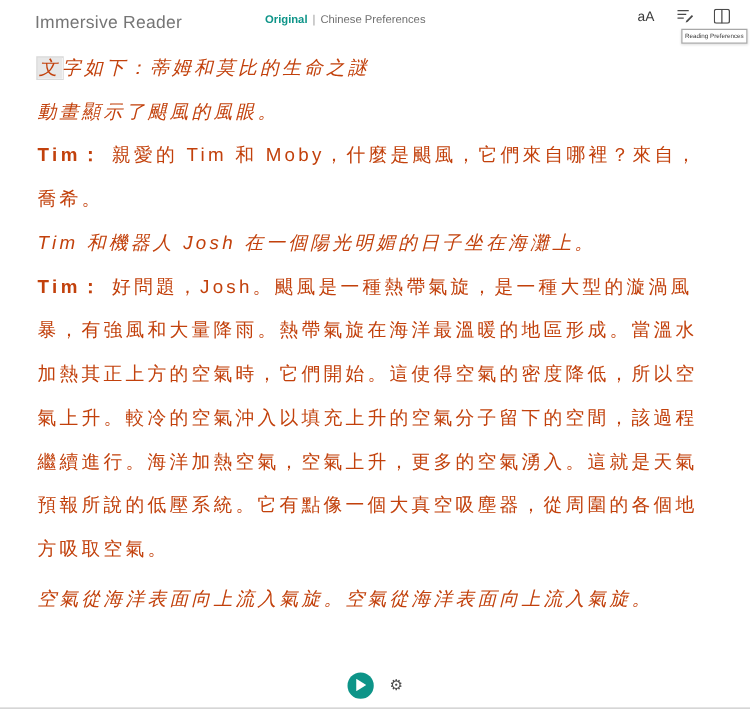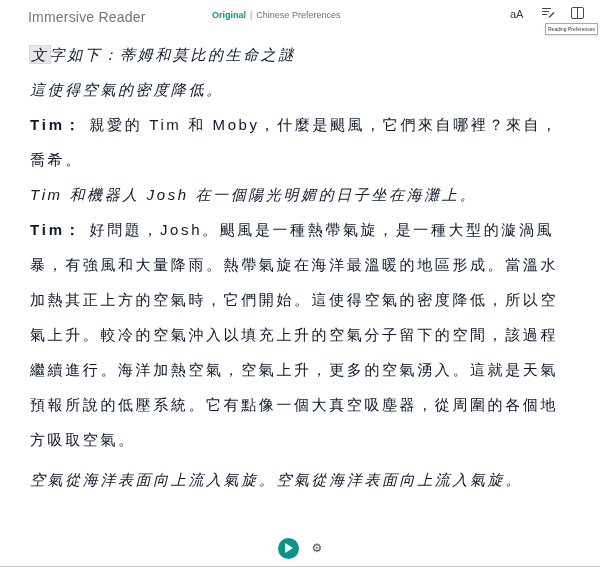--- a/index.html
+++ b/index.html
@@ -20,21 +20,21 @@
   .btn-grammar{left:541px;}
   .btn-prefs{left:571px;}
   .tooltip{
     position:absolute;left:545px;top:23px;background:#fff;border:1px solid #a8a8a8;
     font-size:5px;color:#3a3a3a;padding:2px 2px;white-space:nowrap;z-index:5;
     box-shadow:0 1px 2px rgba(0,0,0,.12);
   }
   
   .reader{position:absolute;top:37px;left:30px;width:540px;}
   .reader p{
-    margin:0;font-size:15px;line-height:35px;letter-spacing:2.6px;color:#0f172a;
+    margin:0;font-size:15px;line-height:35px;letter-spacing:2.6px;color:#c2410c;
     word-break:break-all;
   }
   .stage{font-style:italic;}
   .dialog .speaker{font-weight:bold;margin-right:7px;letter-spacing:2.8px;font-style:normal;}
   .last-stage{margin-top:5px !important;}
   .hl-char{background:#e7e7e7;box-shadow:0 0 0 1px #d9d9d9;padding:0 1px;}
   
   .footer{
     position:absolute;left:0;right:0;bottom:5px;height:28px;
     display:flex;align-items:center;justify-content:center;gap:13px;
@@ -83,21 +83,21 @@
       </svg>
     </span>
   </button>
 
   <div class="tooltip">Reading Preferences</div>
 </div>
 
 <div class="reader">
   <p class="stage"><span class="hl-char">文</span><span>字如下：蒂姆和莫比的生命之謎</span></p>
 
-  <p class="stage">這使得空氣的密度降低。</p>
+  <p class="stage">動畫顯示了颶風的風眼。</p>
 
 
   <p class="dialog"><span class="speaker">Tim：</span><span>親愛的 Tim 和 Moby，什麼是颶風，它們來自哪裡？來自，喬希。</span></p>
 
   <p class="stage">Tim 和機器人 Josh 在一個陽光明媚的日子坐在海灘上。</p>
 
   <p class="dialog"><span class="speaker">Tim：</span><span>好問題，Josh。颶風是一種熱帶氣旋，是一種大型的漩渦風暴，有強風和大量降雨。熱帶氣旋在海洋最溫暖的地區形成。當溫水加熱其正上方的空氣時，它們開始。這使得空氣的密度降低，所以空氣上升。較冷的空氣沖入以填充上升的空氣分子留下的空間，該過程繼續進行。海洋加熱空氣，空氣上升，更多的空氣湧入。這就是天氣預報所說的低壓系統。它有點像一個大真空吸塵器，從周圍的各個地方吸取空氣。</span></p>
 
   <p class="stage last-stage">空氣從海洋表面向上流入氣旋。空氣從海洋表面向上流入氣旋。</p>
 </div>

